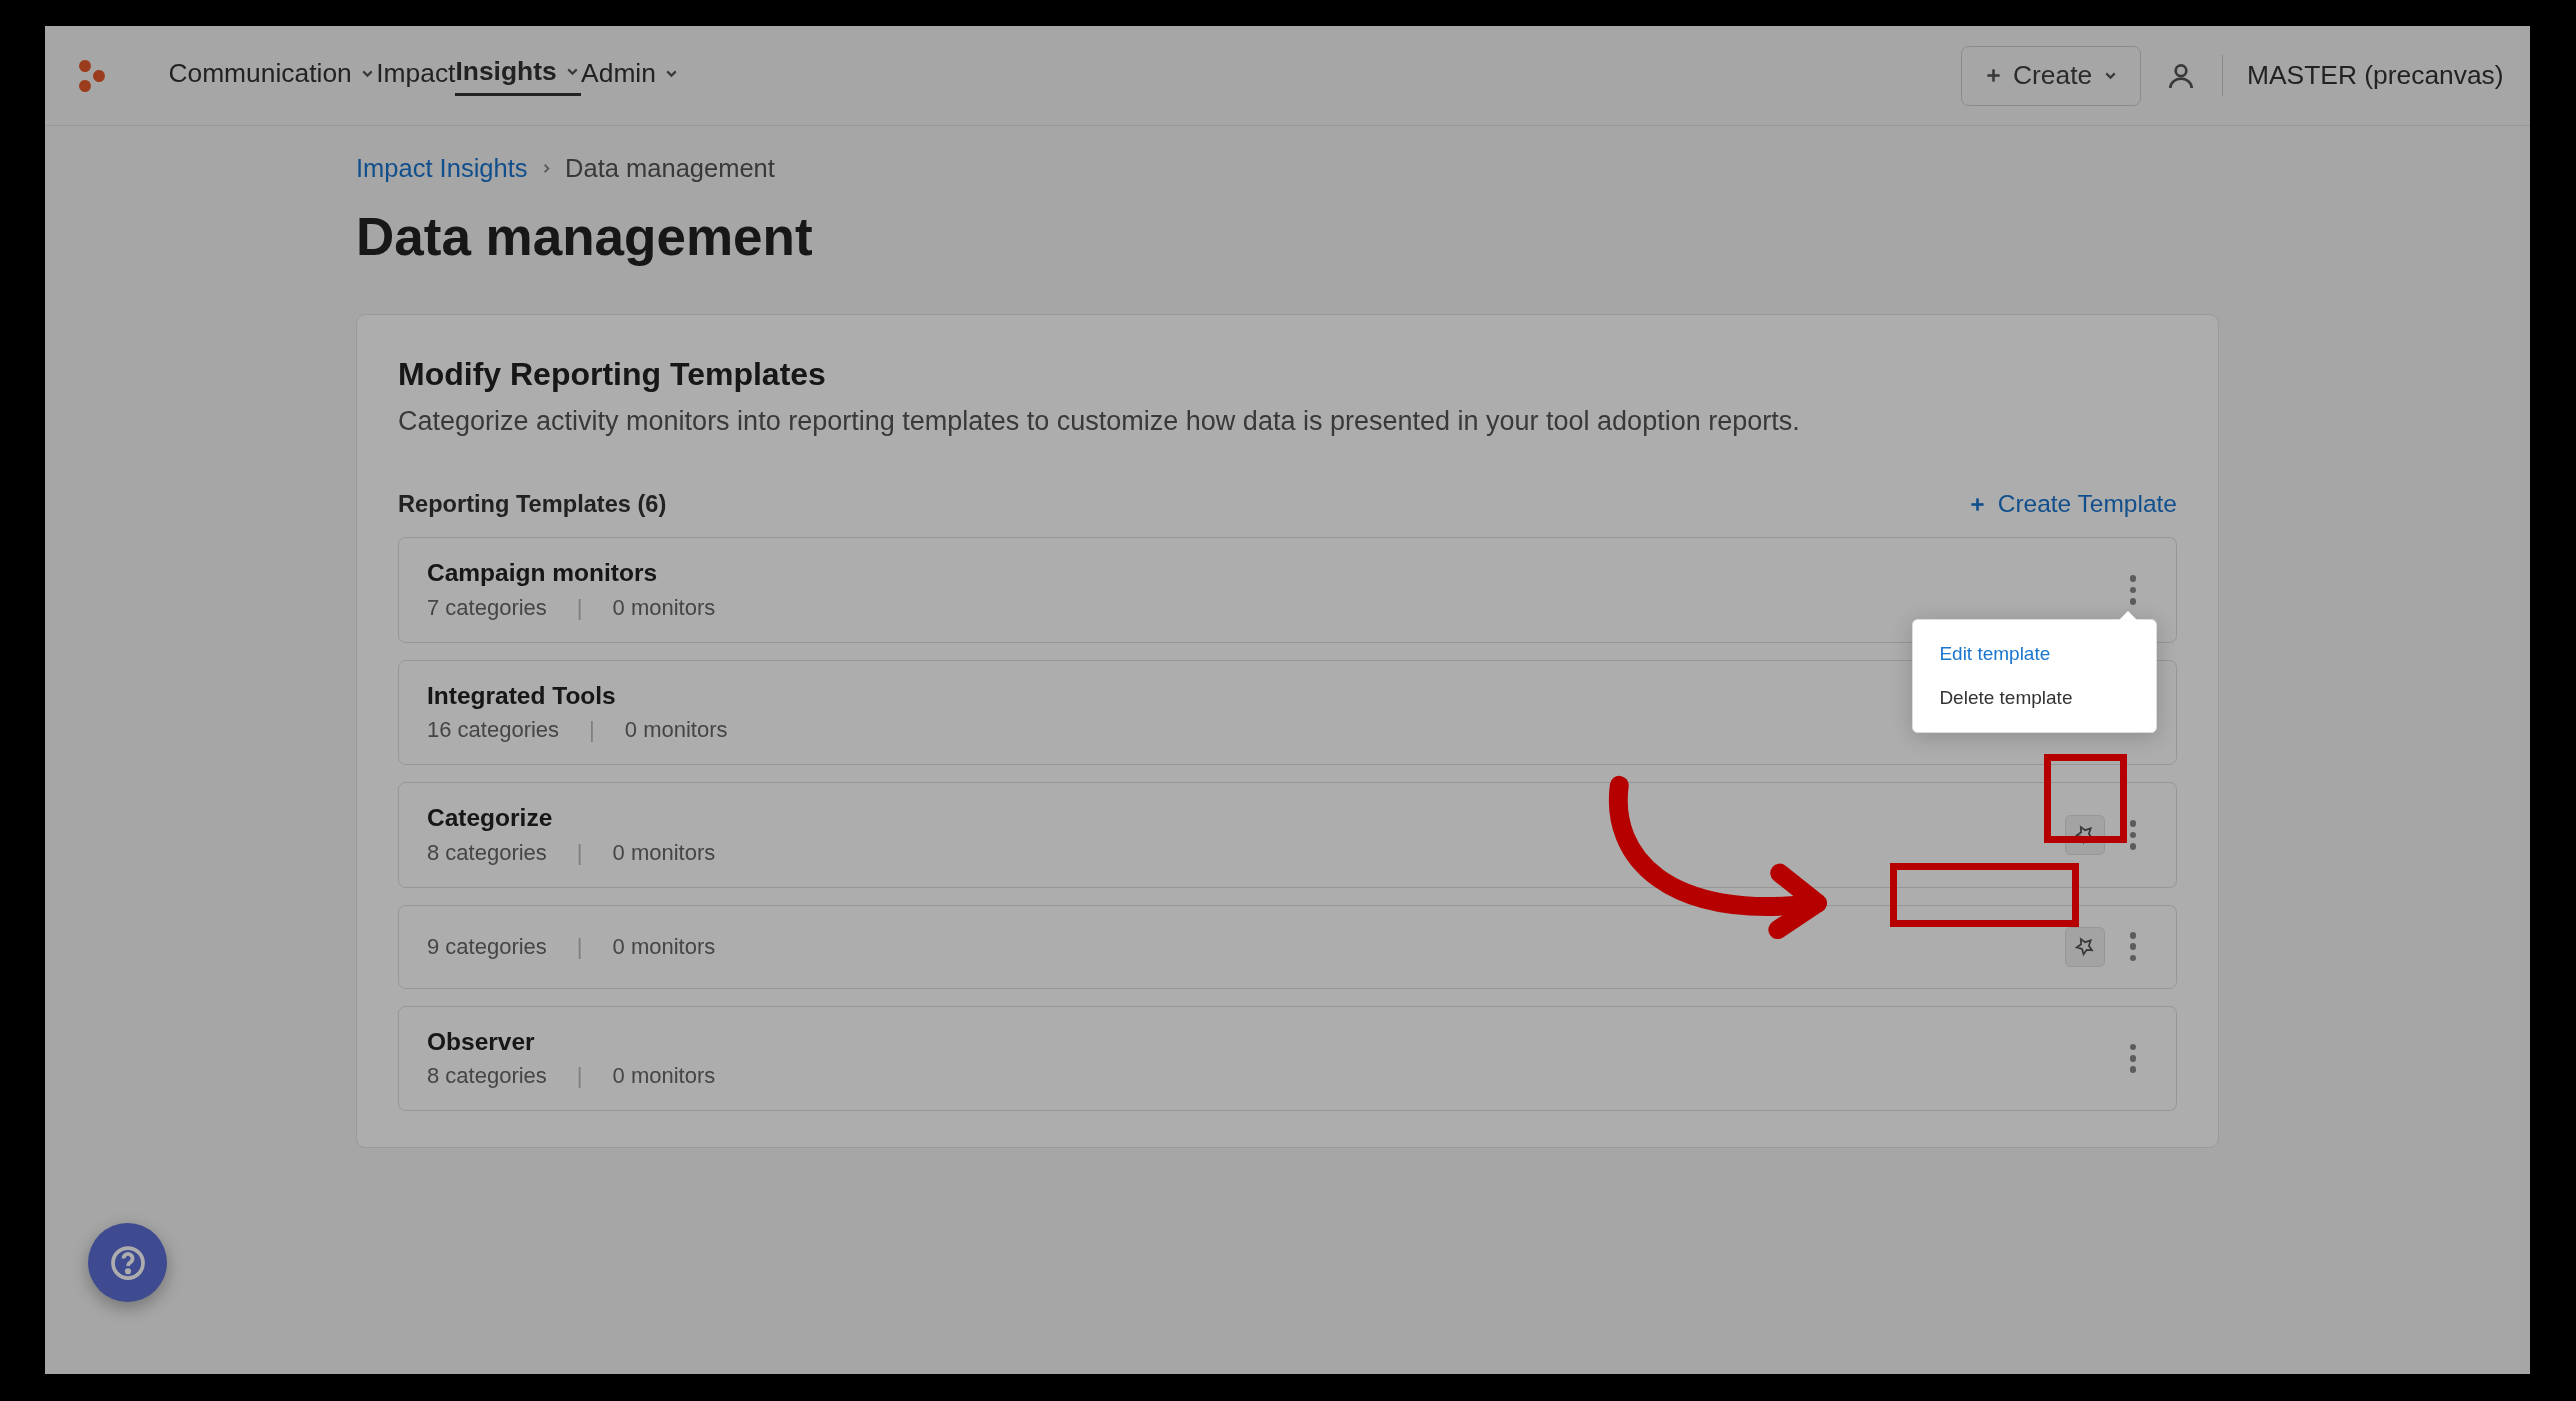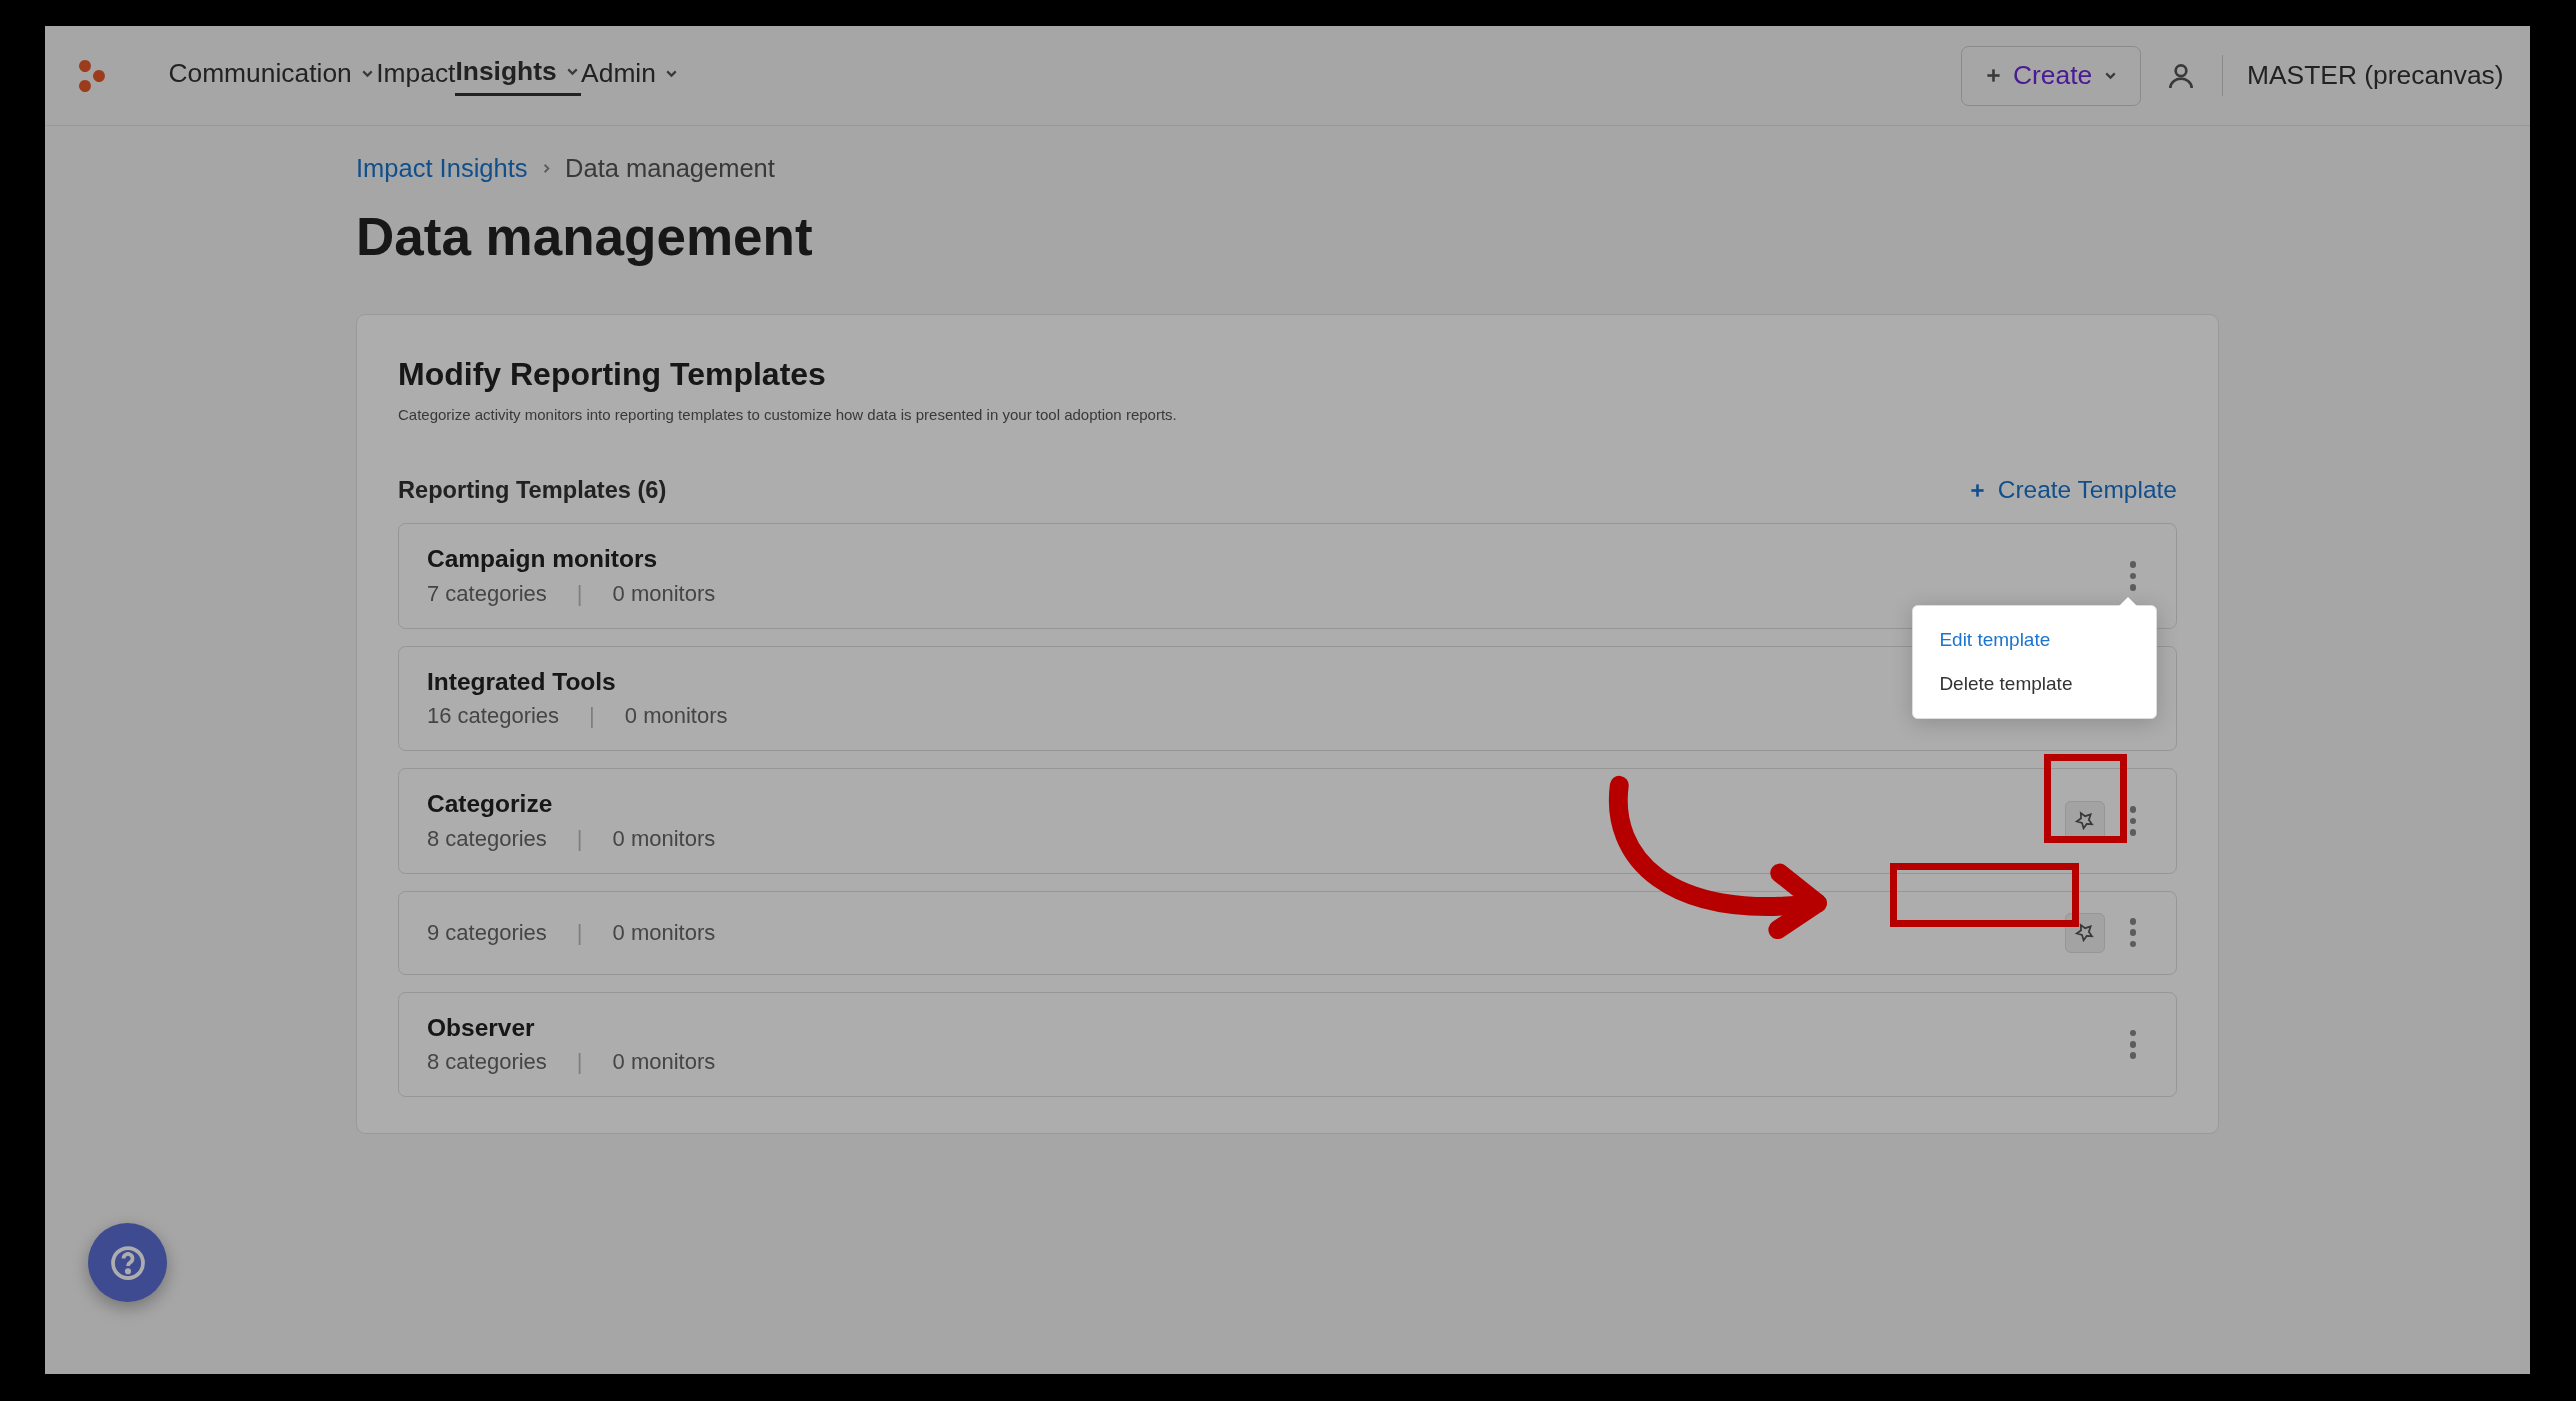--- a/index.html
+++ b/index.html
@@ -66,21 +66,21 @@
   }
   .create-btn {
     display: flex;
     align-items: center;
     gap: 9.4px;
     border: 1.9px solid #ccc;
     border-radius: 7.5px;
     padding: 13.2px 21px;
     background: #f5f5f5;
     font-size: 26.4px;
-    color: #6d28d9;
+    color: #404040;
     cursor: pointer;
   }
   .user-icon { width: 32px; height: 32px; color: #555; }
   .divider-v { width: 0.9px; height: 41px; background: #ccc; }
   .env-label { font-size: 26.4px; color: #333; }
   
   .content {
     padding: 28px 311px 0 311px;
   }
   .breadcrumb {
@@ -126,21 +126,21 @@
     margin-top: 34px;
     padding: 41px 41px 19px 41px;
   }
   .panel h2 {
     font-size: 32px;
     font-weight: 700;
     color: #222;
     margin-bottom: 13.2px;
   }
   .panel-desc {
-    font-size: 15px;
+    font-size: 27px;
     color: #555;
     margin-bottom: 53px;
   }
   .rt-header {
     display: flex;
     align-items: center;
     justify-content: space-between;
     margin-bottom: 19px;
   }
   .rt-header-label { font-size: 23.6px; color: #333; font-weight: 600; }

